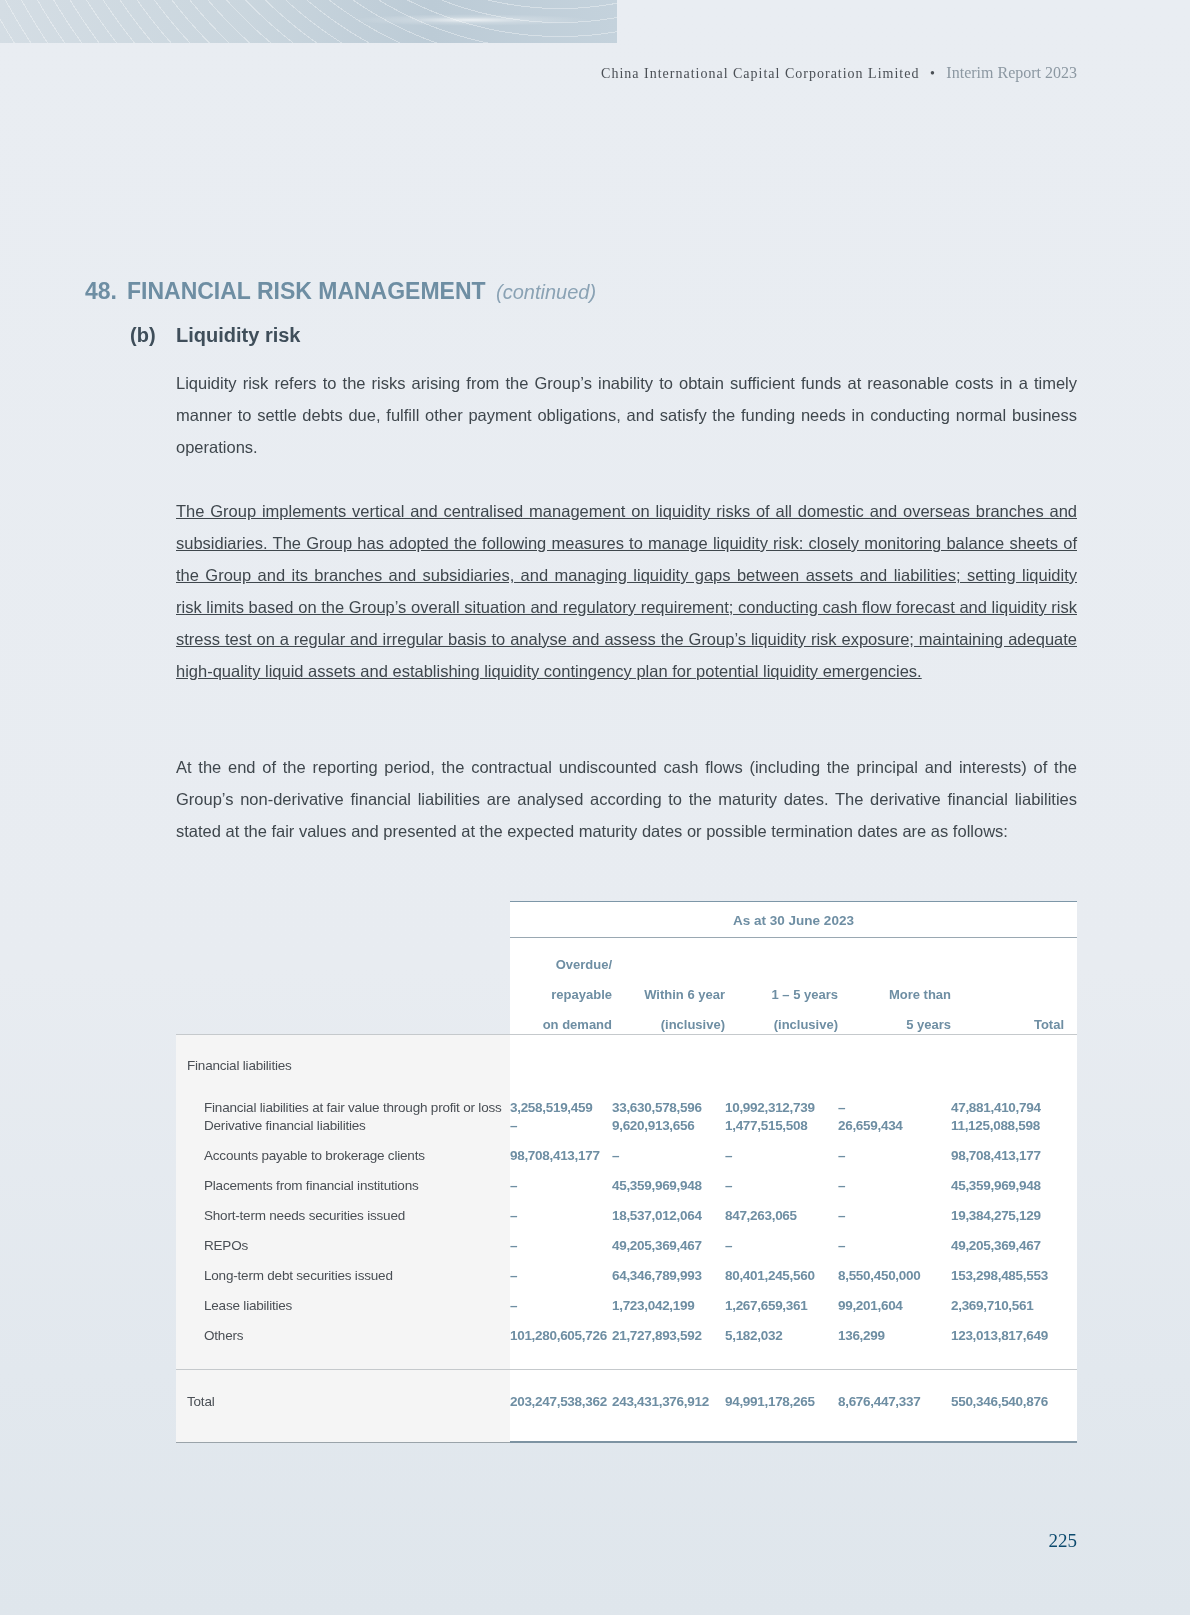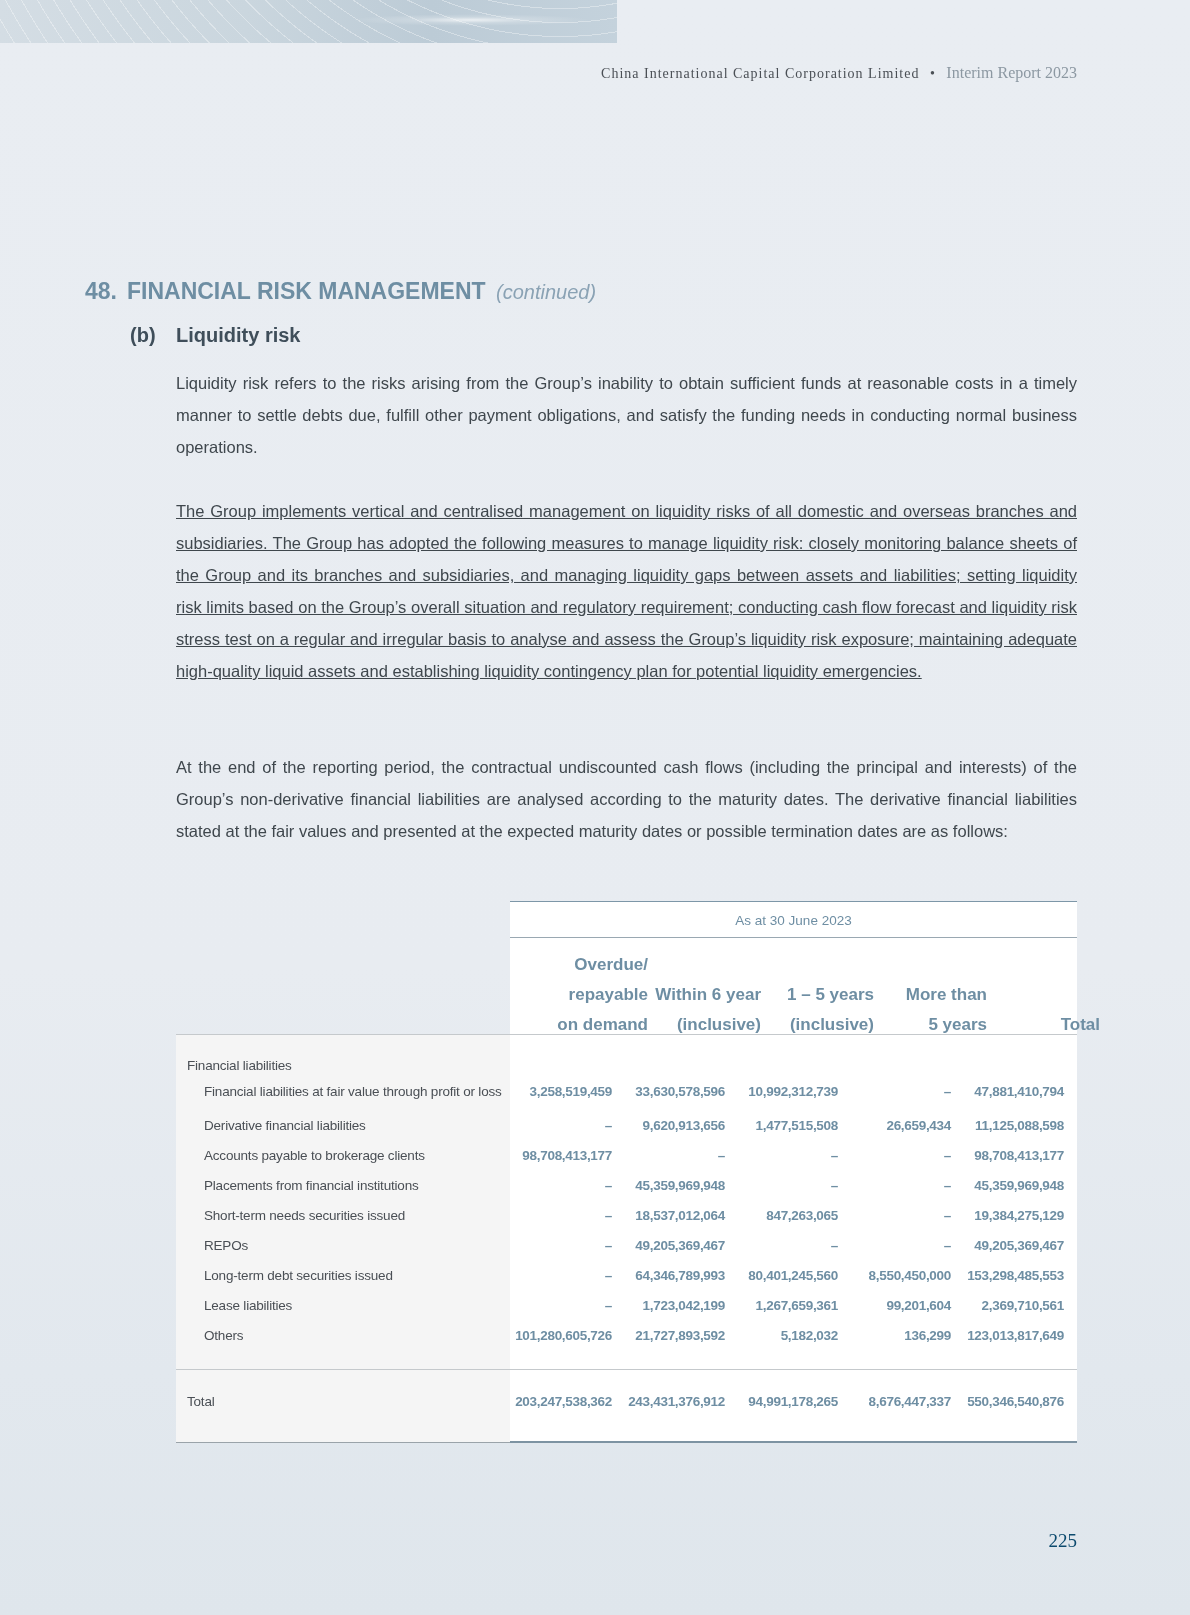--- a/index.html
+++ b/index.html
@@ -38,33 +38,33 @@
   .p1 { top: 367px; }
   .p2 { top: 495px; text-decoration: underline; }
   .p3 { top: 751px; }
 
   .tbl { position: absolute; left: 176px; top: 901px; width: 901px; }
   .label-bg { position: absolute; left: 0; top: 133px; width: 334px; height: 409px; background: #f5f5f5; }
   .num-bg { position: absolute; left: 334px; top: 0; width: 567px; height: 542px; background: #ffffff; }
   .hdr-top-line { position: absolute; left: 334px; top: 0; width: 567px; height: 1px; background: #7d97a8; }
   .hdr-date {
     position: absolute; left: 334px; top: 12px; width: 567px; text-align: center;
-    font-size: 13.5px; font-weight: normal; color: #6e8ea3;
+    font-size: 13.5px; font-weight: bold; color: #6e8ea3;
   }
   .hdr-date-line { position: absolute; left: 334px; top: 36px; width: 567px; height: 1px; background: #9aa8b2; }
   .colhdr {
-    position: absolute; top: 49px; width: 113px; text-align: right; font-size: 17px; font-weight: bold;
-    color: #6e8ea3; line-height: 30px; padding-left: 36px;
+    position: absolute; top: 49px; width: 113px; text-align: right; font-size: 13px; font-weight: bold;
+    color: #6e8ea3; line-height: 30px;
   }
   .hdr-bottom-line { position: absolute; left: 0; top: 133px; width: 901px; height: 1px; background: #c5c9cc; }
   .row { position: absolute; left: 0; width: 901px; height: 30px; line-height: 30px; font-size: 13.5px; }
   .row .lbl { position: absolute; left: 11px; color: #4a4f55; white-space: nowrap; letter-spacing: -0.2px; }
   .row .lbl.indent { left: 28px; }
   .row .v {
-    position: absolute; width: 113px; text-align: right; color: #6e8ea3; font-weight: bold; letter-spacing: -0.3px;
+    position: absolute; width: 113px; color: #6e8ea3; font-weight: bold; letter-spacing: -0.3px;
   }
   .c0 { left: 334px; width: 102px !important; }
   .c1 { left: 436px; width: 113px; }
   .c2 { left: 549px; width: 113px; }
   .c3 { left: 662px; width: 113px; }
   .c4 { left: 775px; width: 113px; }
   .colhdr.c0 { left: 334px; width: 102px; }
   .sub-line { position: absolute; left: 0; top: 468px; width: 901px; height: 1px; background: #c5c9cc; }
   .total-line { position: absolute; left: 0; top: 541px; width: 334px; height: 1px; background: #9aa3a9; }
   .total-line2 { position: absolute; left: 334px; top: 540px; width: 567px; height: 2px; background: #7d93a2; }
@@ -127,21 +127,21 @@
     <div>&nbsp;</div>
     <div>&nbsp;</div>
     <div>Total</div>
   </div>
   <div class="hdr-bottom-line"></div>
 
   <div class="row" style="top:150px">
     <span class="lbl">Financial liabilities</span>
   </div>
 
-  <div class="row" style="top:176px">
+  <div class="row" style="top:192px">
     <span class="lbl indent">Financial liabilities at fair value through profit or loss</span>
     <span class="v c0">3,258,519,459</span>
     <span class="v c1">33,630,578,596</span>
     <span class="v c2">10,992,312,739</span>
     <span class="v c3">–</span>
     <span class="v c4">47,881,410,794</span>
   </div>
   <div class="row" style="top:210px">
     <span class="lbl indent">Derivative financial liabilities</span>
     <span class="v c0">–</span>

